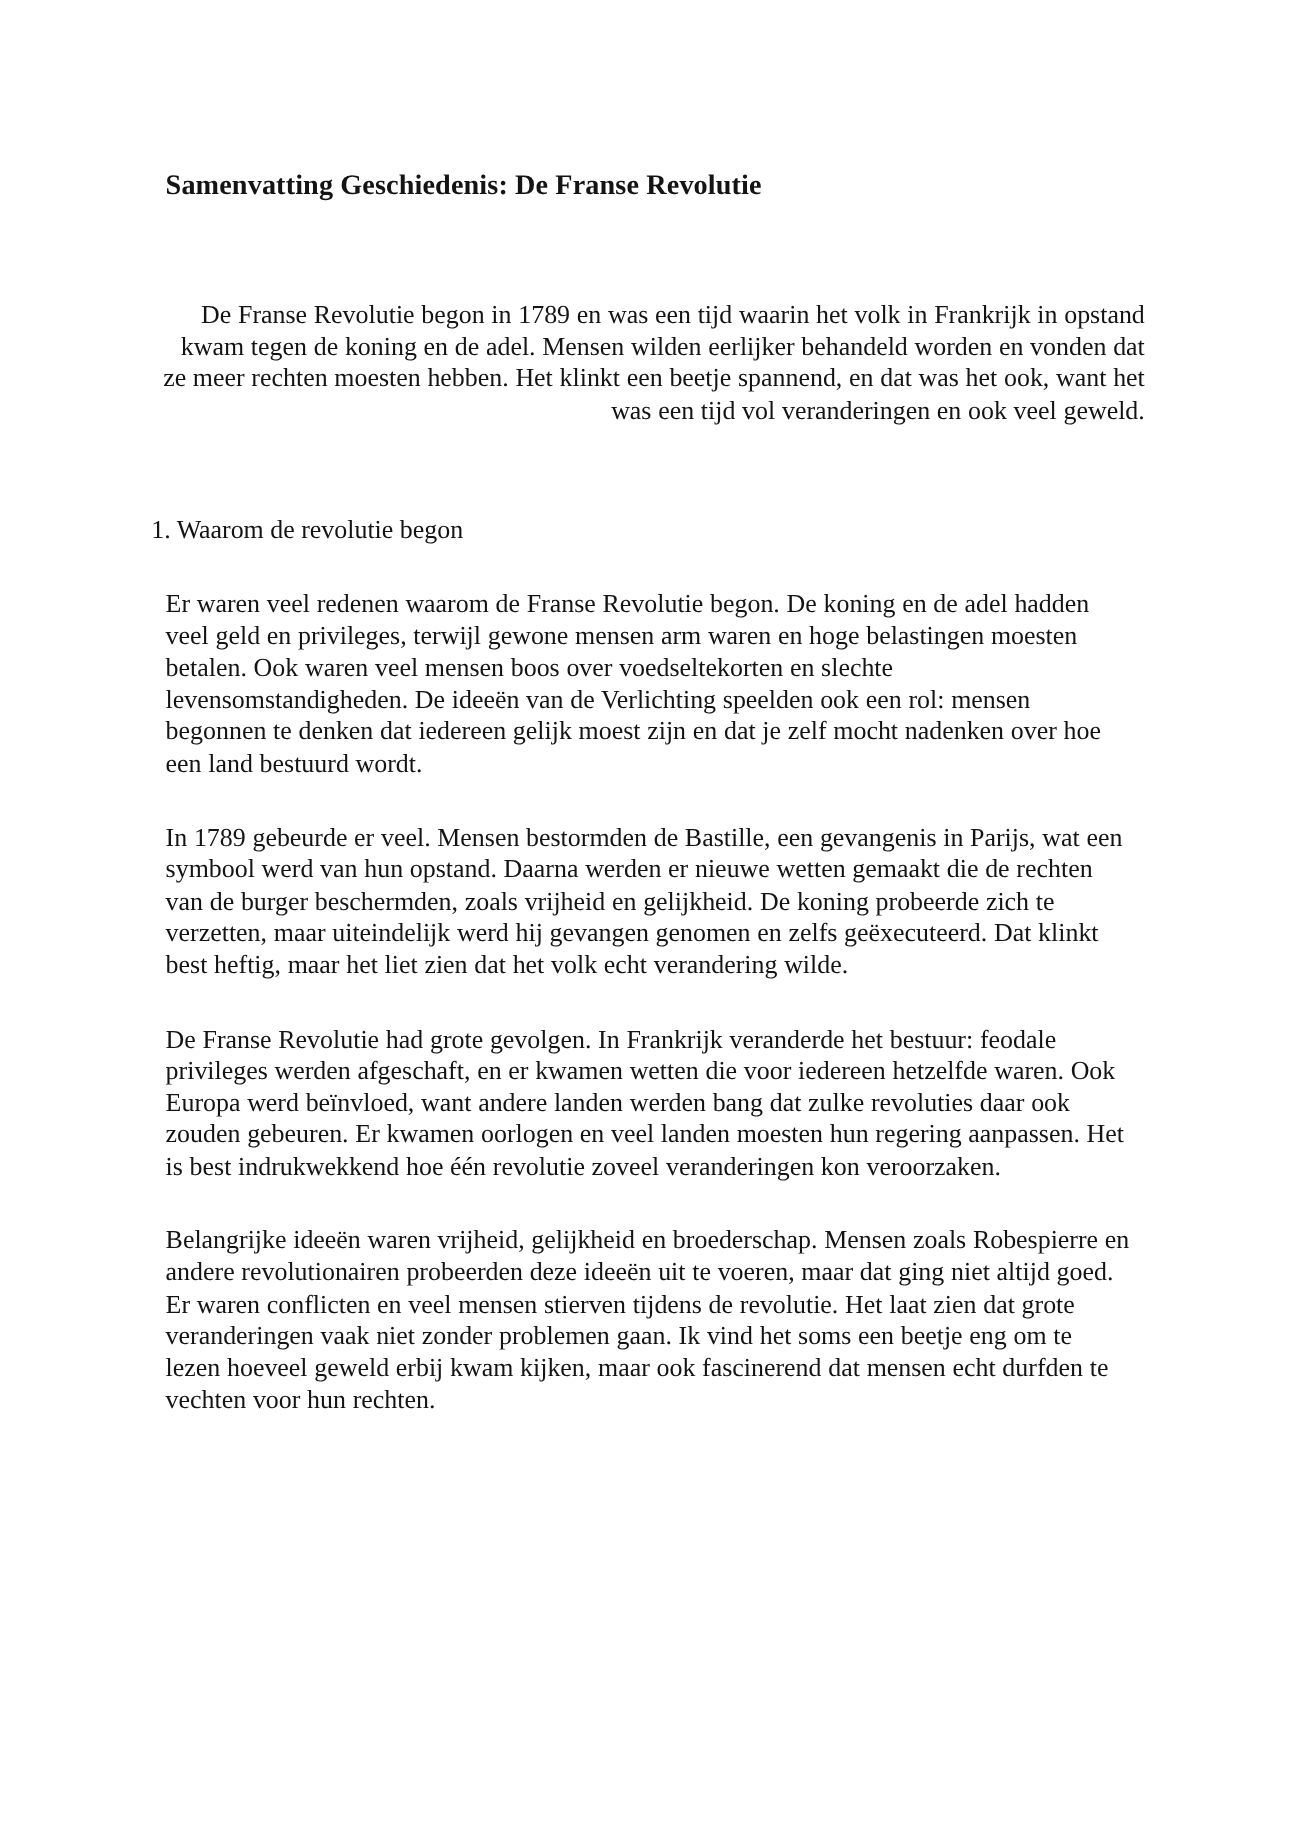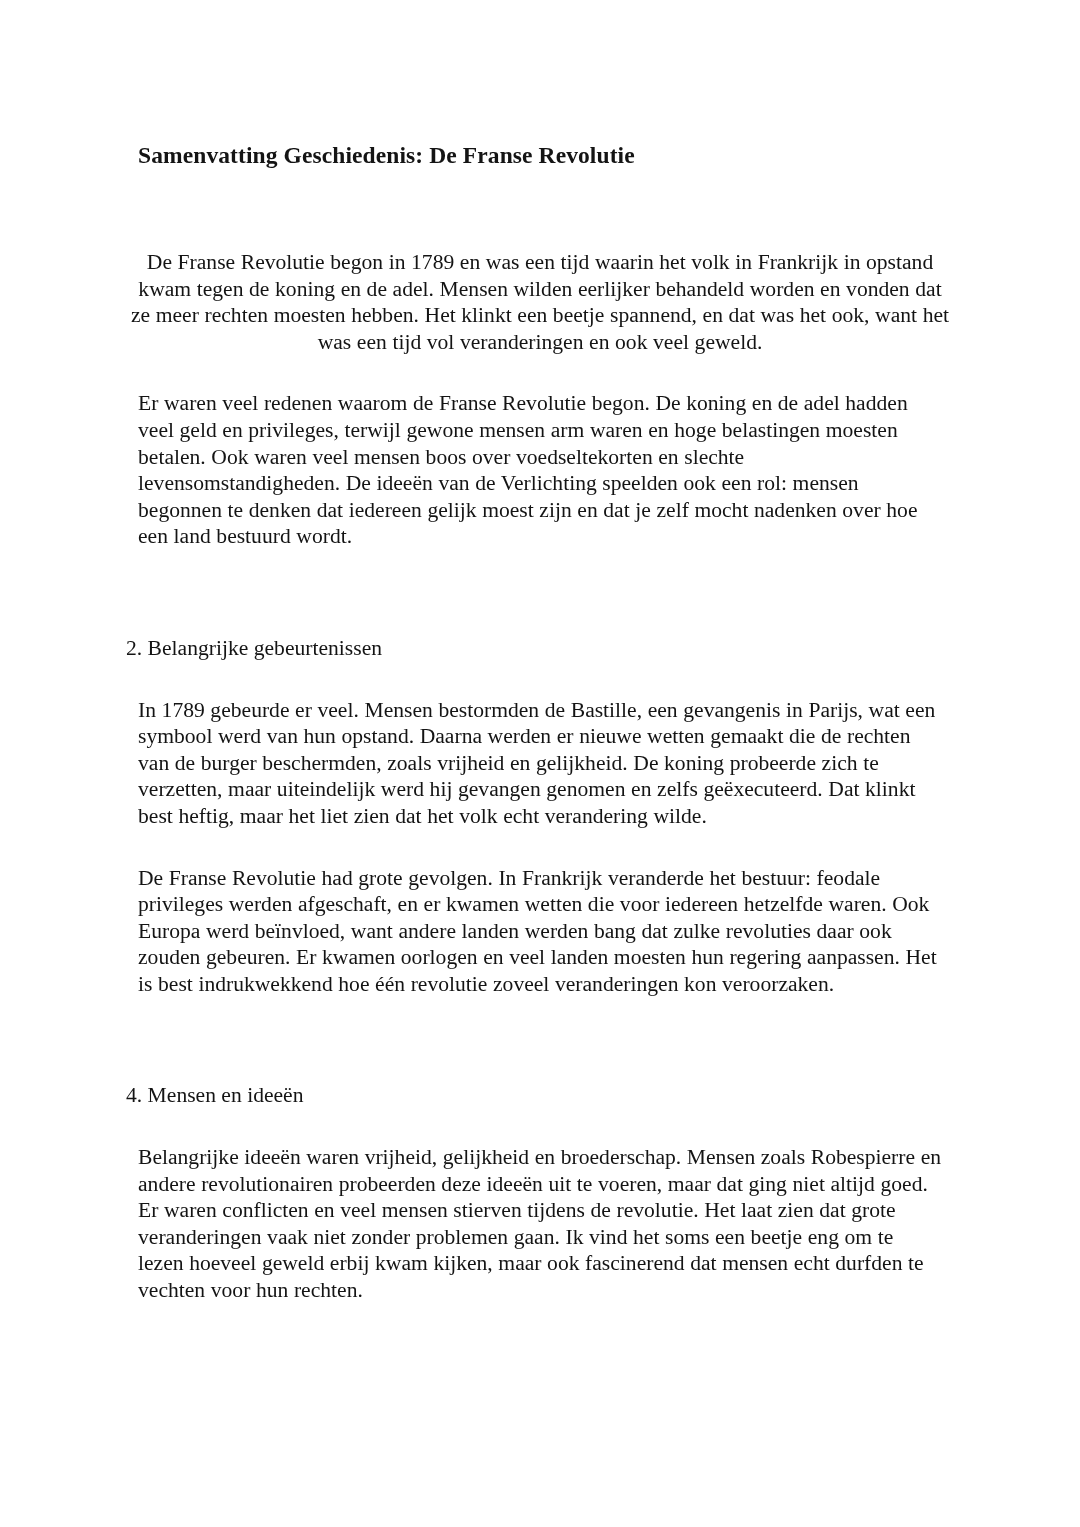--- a/index.html
+++ b/index.html
@@ -39,21 +39,21 @@
     letter-spacing: 0.1px;
   }
   .section {
     margin: 0;
   }
   .intro-para {
     font-size: 21.6px;
     line-height: 26.6px;
     margin: 0;
     padding-top: 68px;
-    text-align: center;
+    text-align: right;
     word-spacing: 0.2px;
   }
   .sec-heading {
     font-size: 21.6px;
     font-weight: normal;
     line-height: 26.6px;
     margin: 0;
     padding-top: 73px;
   }
   .sec-body {
@@ -69,31 +69,30 @@
 <body>
 
 <div class="page">
   <div class="content">
 
     <h1 class="doc-title">Samenvatting Geschiedenis: De Franse Revolutie</h1>
 
     <p class="intro-para">De Franse Revolutie begon in 1789 en was een tijd waarin het volk in Frankrijk in opstand kwam tegen de koning en de adel. Mensen wilden eerlijker behandeld worden en vonden dat ze meer rechten moesten hebben. Het klinkt een beetje spannend, en dat was het ook, want het was een tijd vol veranderingen en ook veel geweld.</p>
 
     <div class="section">
+      <p class="sec-heading">1. Waarom de revolutie begon</p>
       <p class="sec-body">Er waren veel redenen waarom de Franse Revolutie begon. De koning en de adel hadden veel geld en privileges, terwijl gewone mensen arm waren en hoge belastingen moesten betalen. Ook waren veel mensen boos over voedseltekorten en slechte levensomstandigheden. De ideeën van de Verlichting speelden ook een rol: mensen begonnen te denken dat iedereen gelijk moest zijn en dat je zelf mocht nadenken over hoe een land bestuurd wordt.</p>
     </div>
 
     <div class="section">
-      <p class="sec-heading">2. Belangrijke gebeurtenissen</p>
       <p class="sec-body">In 1789 gebeurde er veel. Mensen bestormden de Bastille, een gevangenis in Parijs, wat een symbool werd van hun opstand. Daarna werden er nieuwe wetten gemaakt die de rechten van de burger beschermden, zoals vrijheid en gelijkheid. De koning probeerde zich te verzetten, maar uiteindelijk werd hij gevangen genomen en zelfs geëxecuteerd. Dat klinkt best heftig, maar het liet zien dat het volk echt verandering wilde.</p>
     </div>
 
     <div class="section">
       <p class="sec-body">De Franse Revolutie had grote gevolgen. In Frankrijk veranderde het bestuur: feodale privileges werden afgeschaft, en er kwamen wetten die voor iedereen hetzelfde waren. Ook Europa werd beïnvloed, want andere landen werden bang dat zulke revoluties daar ook zouden gebeuren. Er kwamen oorlogen en veel landen moesten hun regering aanpassen. Het is best indrukwekkend hoe één revolutie zoveel veranderingen kon veroorzaken.</p>
     </div>
 
     <div class="section">
-      <p class="sec-heading">4. Mensen en ideeën</p>
       <p class="sec-body">Belangrijke ideeën waren vrijheid, gelijkheid en broederschap. Mensen zoals Robespierre en andere revolutionairen probeerden deze ideeën uit te voeren, maar dat ging niet altijd goed. Er waren conflicten en veel mensen stierven tijdens de revolutie. Het laat zien dat grote veranderingen vaak niet zonder problemen gaan. Ik vind het soms een beetje eng om te lezen hoeveel geweld erbij kwam kijken, maar ook fascinerend dat mensen echt durfden te vechten voor hun rechten.</p>
     </div>
 
   </div>
 </div>
 
 </body></html>

